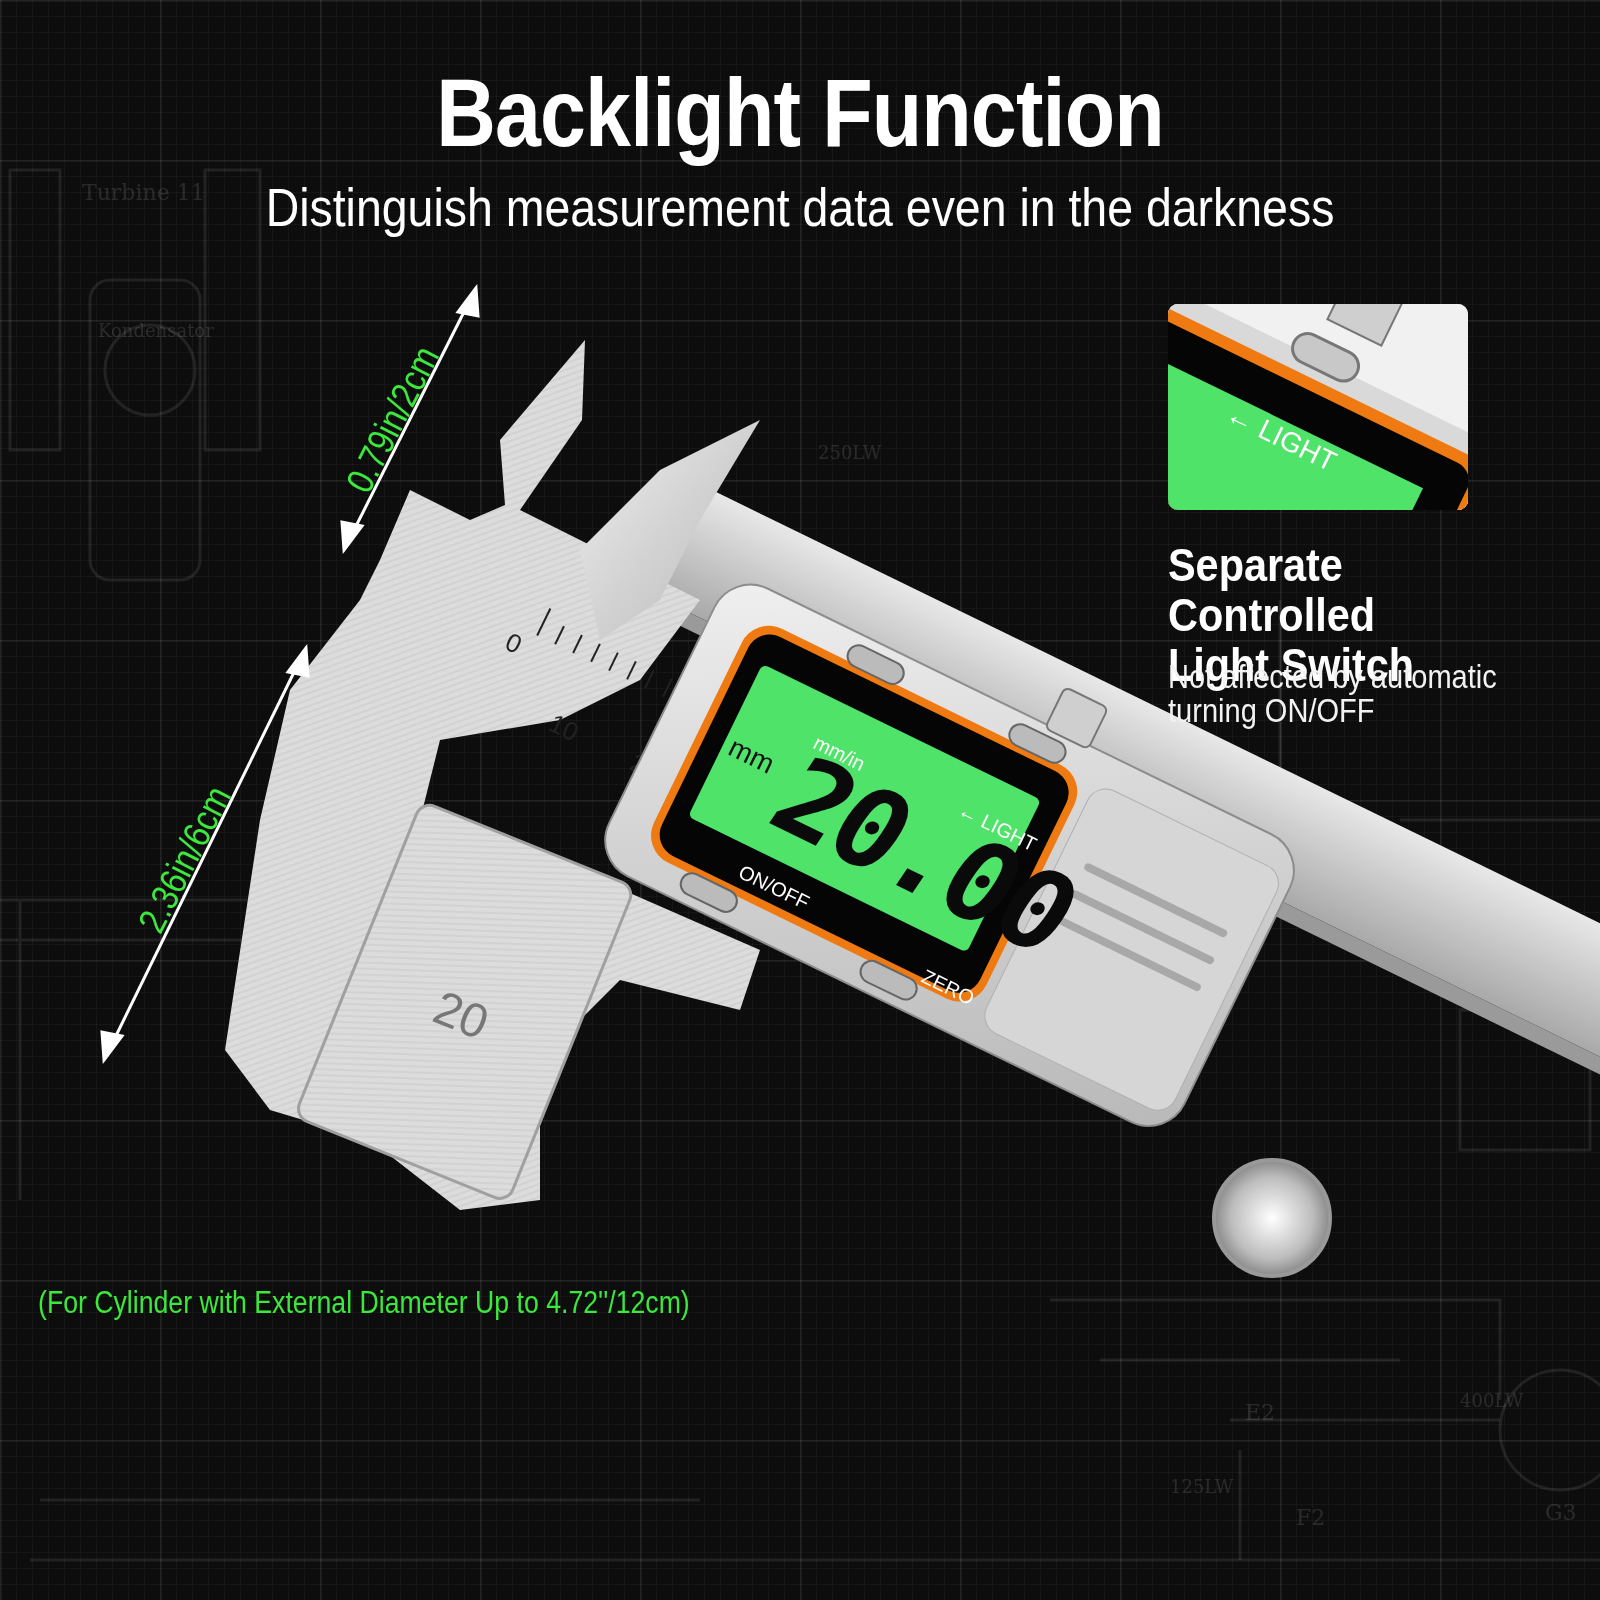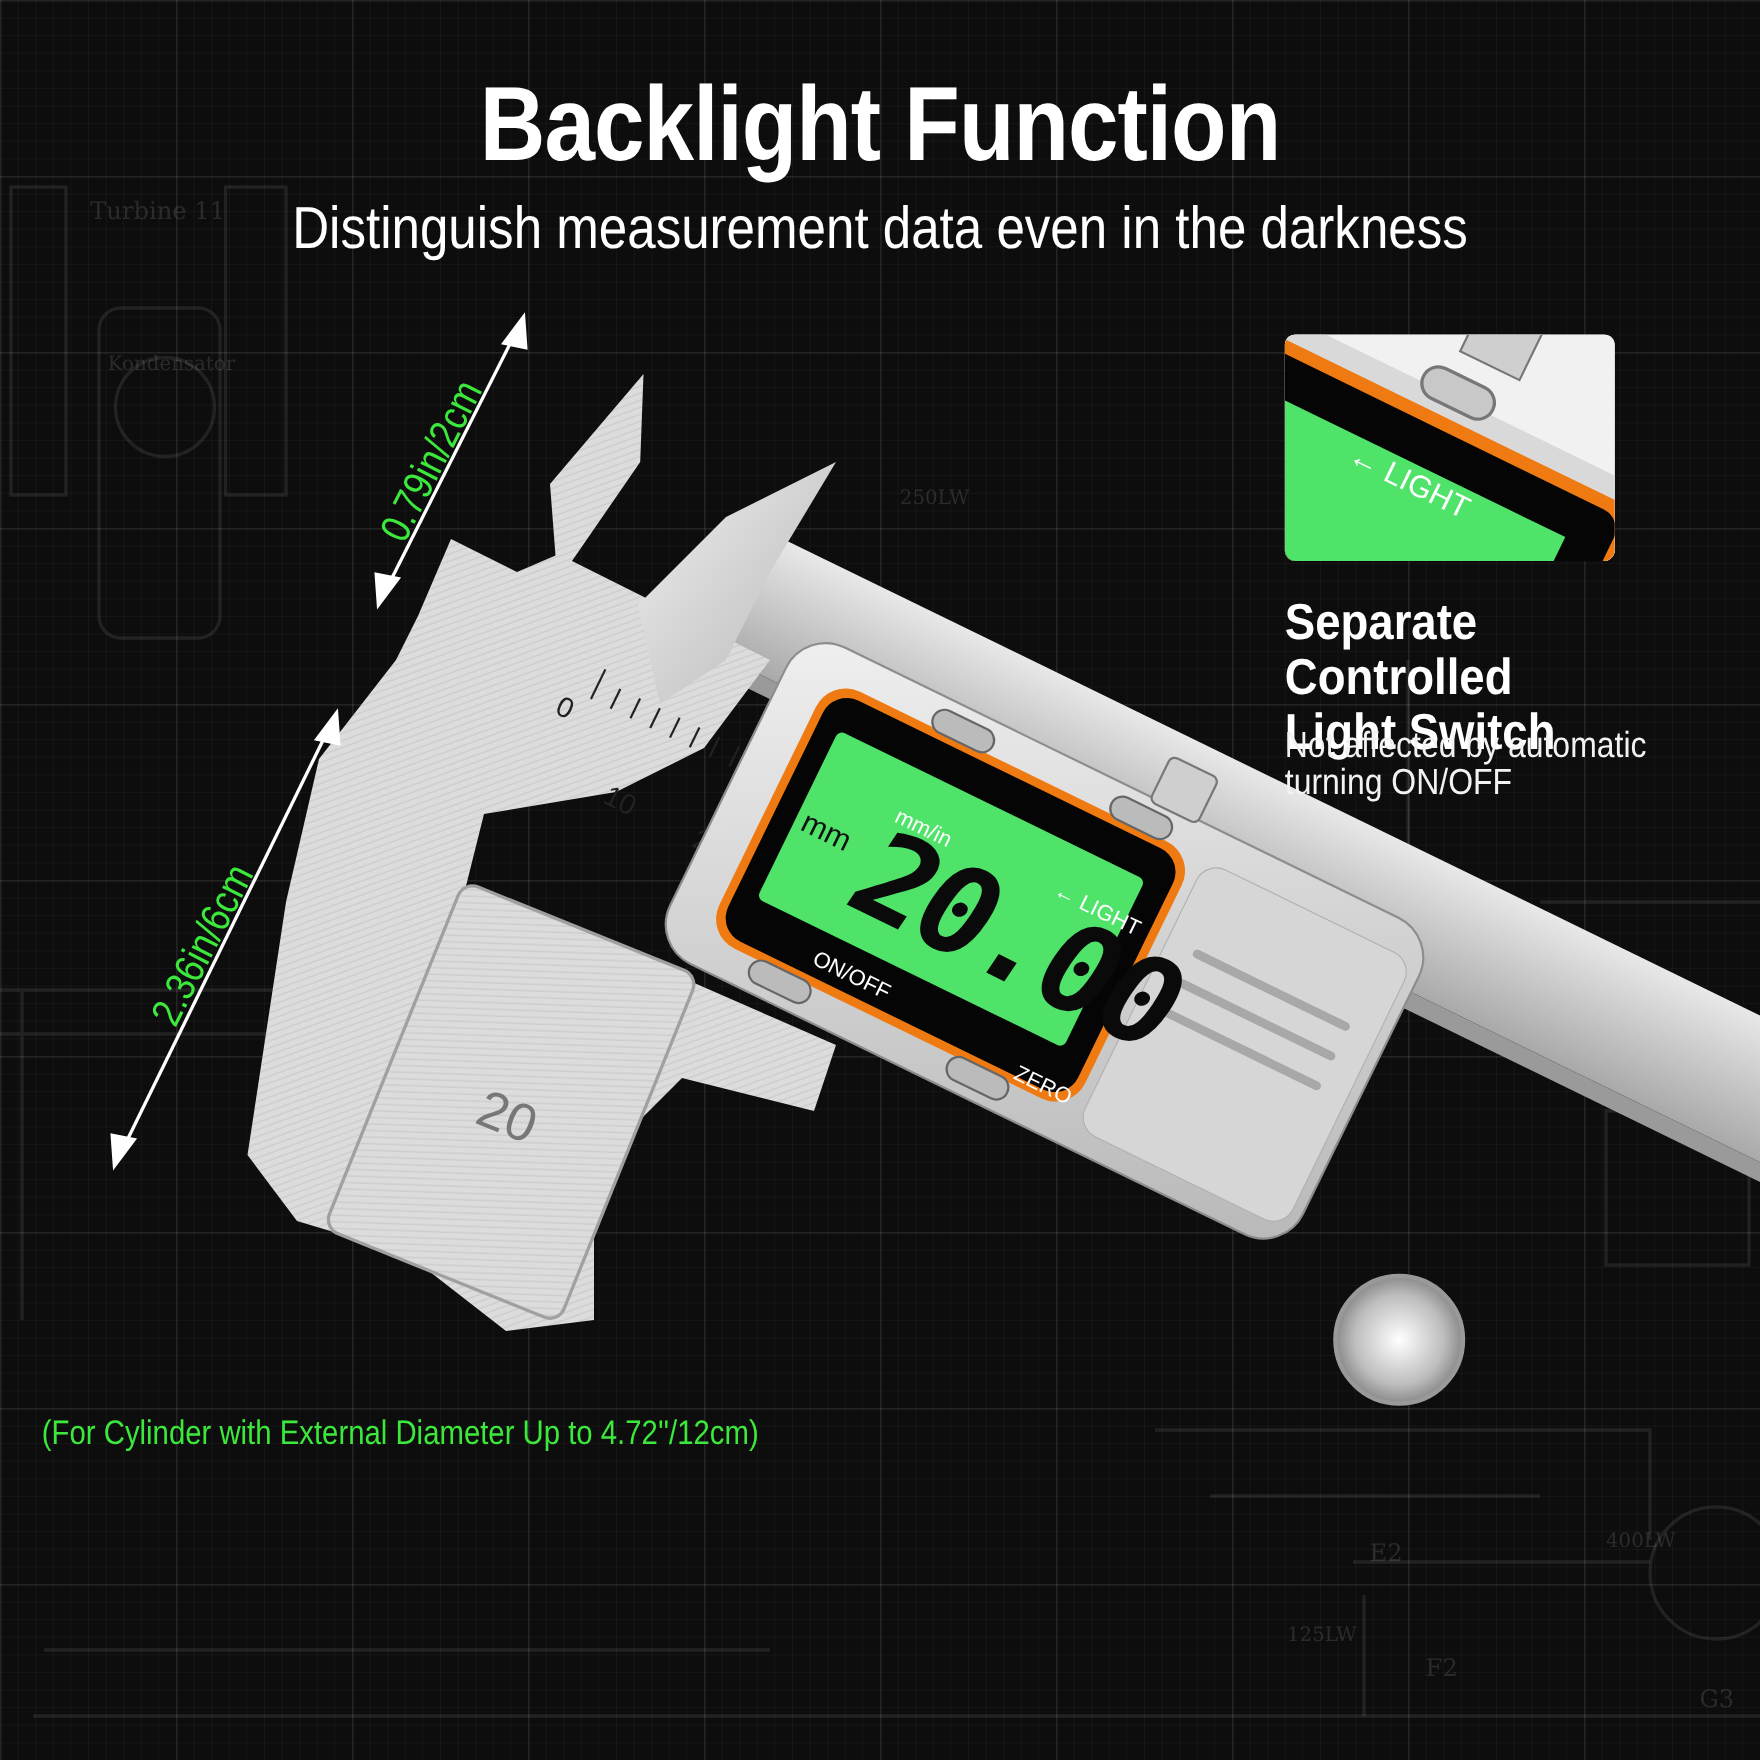--- a/index.html
+++ b/index.html
@@ -82,21 +82,21 @@
     <rect x="1460" y="1010" width="130" height="140"></rect>
     <circle cx="1560" cy="1430" r="60"></circle>
   </svg>
   <div class="bp-label" style="left:82px;top:180px;">Turbine 11</div>
   <div class="bp-label" style="left:98px;top:320px;font-size:18px;">Kondensator</div>
   <div class="bp-label" style="left:818px;top:430px;font-size:18px;margin-top:12px;">250LW</div>
   <div class="bp-label" style="left:1460px;top:1390px;font-size:18px;">400LW</div>
   <div class="bp-label" style="left:1170px;top:1476px;font-size:18px;">125LW</div>
   <div class="bp-label" style="left:1245px;top:1400px;">E2</div>
   <div class="bp-label" style="left:1296px;top:1505px;">F2</div>
-  <div class="bp-label" style="left:1545px;top:1500px;margin-top:33px;">G3</div>
+  <div class="bp-label" style="left:1545px;top:1500px;">G3</div>
 </div>
 
 <h1 class="title">Backlight Function</h1>
 <div class="subtitle">Distinguish measurement data even in the darkness</div>
 
 <svg class="caliper" width="1600" height="1600" viewBox="0 0 1600 1600">
   <defs>
     <linearGradient id="steel" x1="0" y1="0" x2="1" y2="1">
       <stop offset="0" stop-color="#f0f0f0"></stop>
       <stop offset="0.5" stop-color="#d2d2d2"></stop>

